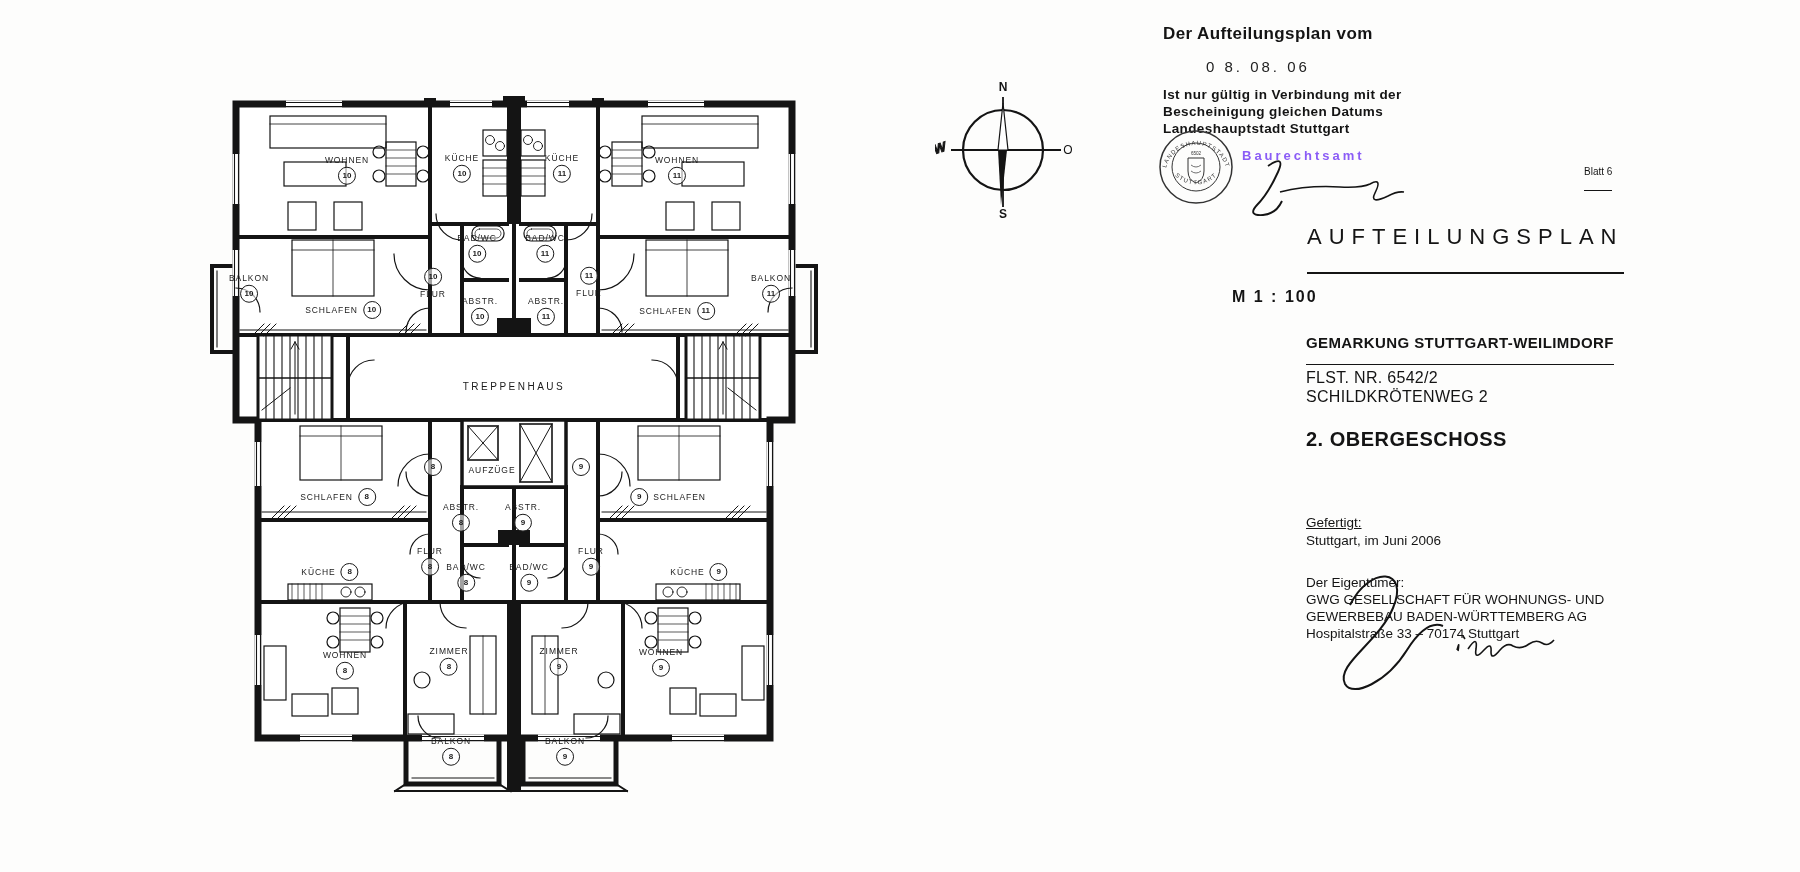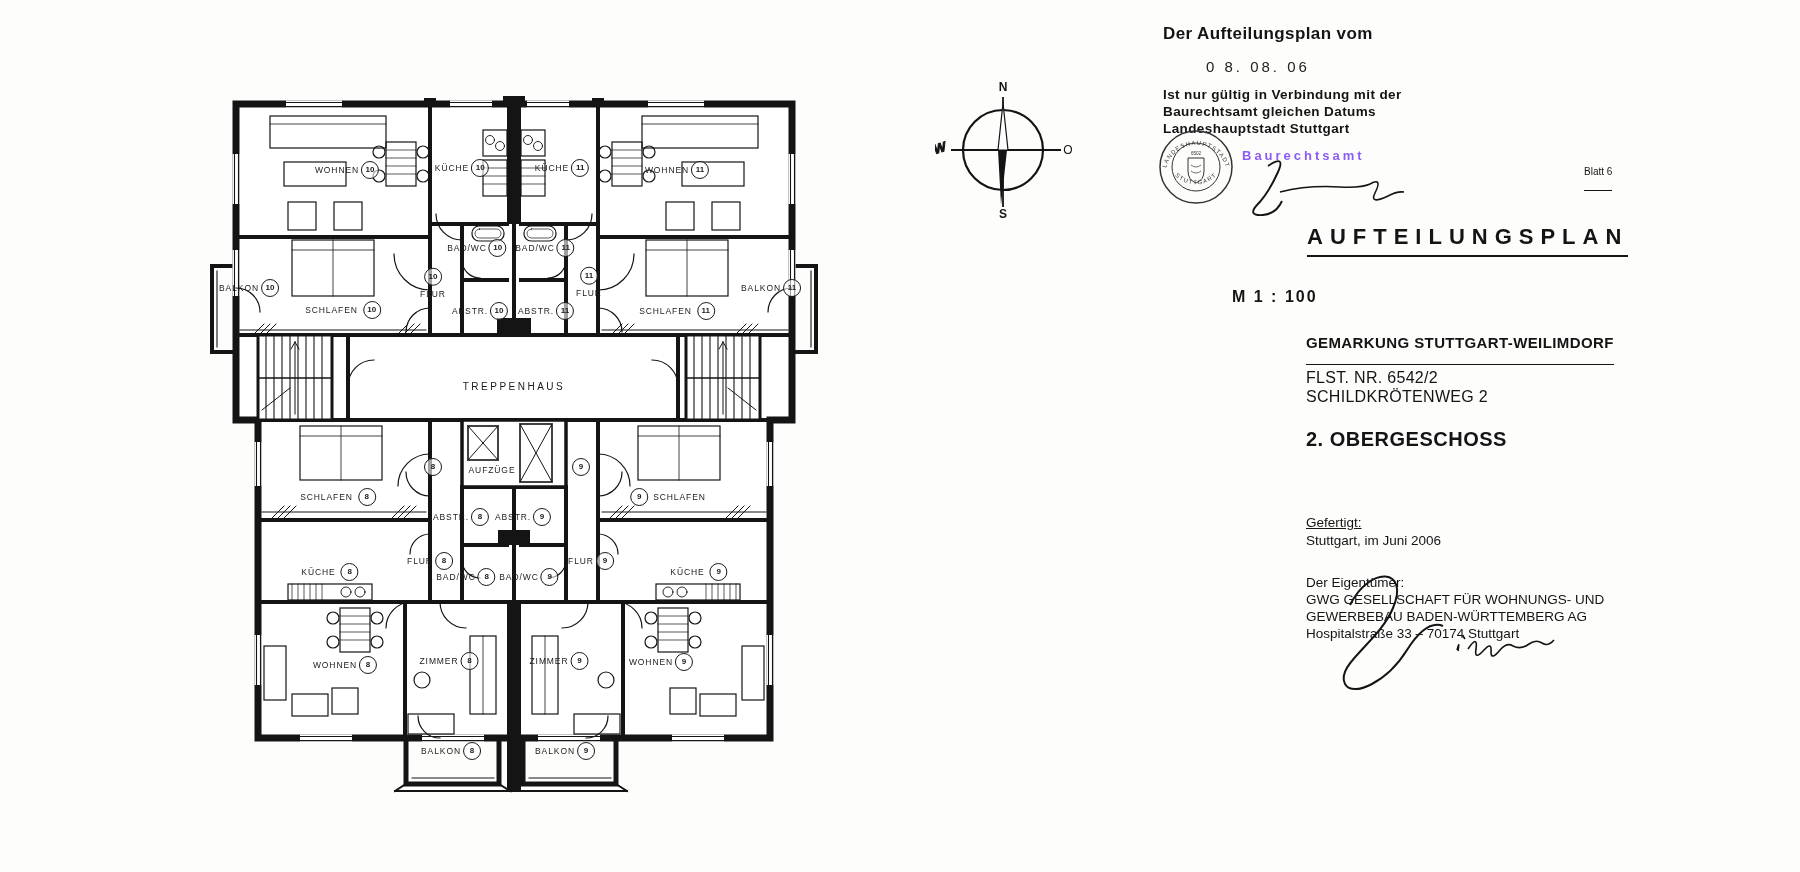--- a/index.html
+++ b/index.html
@@ -11,39 +11,39 @@
   }
   .abs{position:absolute}
 
   
   .room{
     position:absolute;transform:translate(-50%,-50%);
     display:flex;align-items:center;justify-content:center;
     font-size:8.5px;letter-spacing:.9px;line-height:1;color:#1a1a1a;
     white-space:nowrap;text-align:center;z-index:3;
   }
-  .stack{flex-direction:row;gap:2px}
+  .stack{flex-direction:column;gap:2px}
   .stackrev{flex-direction:column-reverse;gap:4px}
   .row{flex-direction:row;gap:5px}
   .rowrev{flex-direction:row-reverse;gap:5px}
   .circ{
     display:flex;align-items:center;justify-content:center;
     width:16px;height:16px;border:1.4px solid #1a1a1a;border-radius:50%;
     font-size:8px;letter-spacing:0;background:rgba(255,255,255,.6);font-weight:bold;
   }
   .bigroom{font-size:10px;letter-spacing:2.5px}
 
   
   .t{position:absolute;white-space:nowrap}
   .stamp-head{font-size:17px;font-weight:bold;letter-spacing:.4px}
   .stamp-date{font-size:15px;font-weight:normal;letter-spacing:3px;color:#222}
   .stamp-small{font-size:13.5px;font-weight:bold;line-height:17px;letter-spacing:.4px;white-space:pre-line}
   .office{font-size:13px;font-weight:bold;letter-spacing:3px;color:#8b5cf6}
   .sheet{font-size:10px;border-bottom:1.6px solid #141414;padding-bottom:13px}
-  .doctitle{font-size:22px;font-weight:bold;letter-spacing:7px;border-bottom:2.6px solid #141414;padding-bottom:5px}
+  .doctitle{font-size:22px;font-weight:normal;letter-spacing:7px;border-bottom:2.6px solid #141414;padding-bottom:22px}
   .scale{font-size:16px;font-weight:bold;letter-spacing:2px}
   .district{font-size:15px;font-weight:bold;letter-spacing:.4px;border-bottom:1.8px solid #141414;padding-bottom:13px}
   .parcel{font-size:16px;font-weight:normal;letter-spacing:.3px;line-height:19px;white-space:pre-line}
   .floor{font-size:20px;font-weight:bold;letter-spacing:.5px}
   .small{font-size:13.5px;line-height:17px;white-space:pre-line}
   .u{text-decoration:underline}
 </style>
 </head>
 <body>
 
@@ -424,21 +424,21 @@
   <polygon points="63,95 72,95 66,150" fill="#141414" stroke="none"></polygon>
   <text x="68" y="36" text-anchor="middle" font-size="12" font-weight="bold" fill="#141414" stroke="none">N</text>
   <text x="133" y="99" text-anchor="middle" font-size="12" fill="#141414" stroke="none">O</text>
   <text x="68" y="163" text-anchor="middle" font-size="12" font-weight="bold" fill="#141414" stroke="none">S</text>
   <text x="6" y="97" text-anchor="middle" font-size="13" font-weight="bold" font-style="italic" fill="#141414" stro="" ke="none" transform="rotate(-18 6 97)">W</text>
 </svg>
 
 <div class="t stamp-head" style="left:1163px;top:24px">Der Aufteilungsplan vom</div>
 <div class="t stamp-date" style="left:1206px;top:58px">0 8. 08. 06</div>
 <div class="t stamp-small" style="left:1163px;top:86px">Ist nur gültig in Verbindung mit der
-Baurechtsamt gleichen Datums
+Bescheinigung gleichen Datums
 Landeshauptstadt Stuttgart</div>
 
 <svg class="abs" style="left:1150px;top:120px" width="100" height="92" viewBox="0 0 100 92" fill="none" stroke="#333">
   <defs>
     <path id="sealTop" d="M15 56 A31 31 0 1 1 77 56"></path>
     <path id="sealBot" d="M17 42 A30 30 0 0 0 75 42"></path>
   </defs>
   <circle cx="46" cy="47" r="36" stroke-width="1.5"></circle>
   <circle cx="46" cy="47" r="24" stroke-width="1"></circle>
   <text font-size="6" letter-spacing="1.1" fill="#333" stroke="none">

